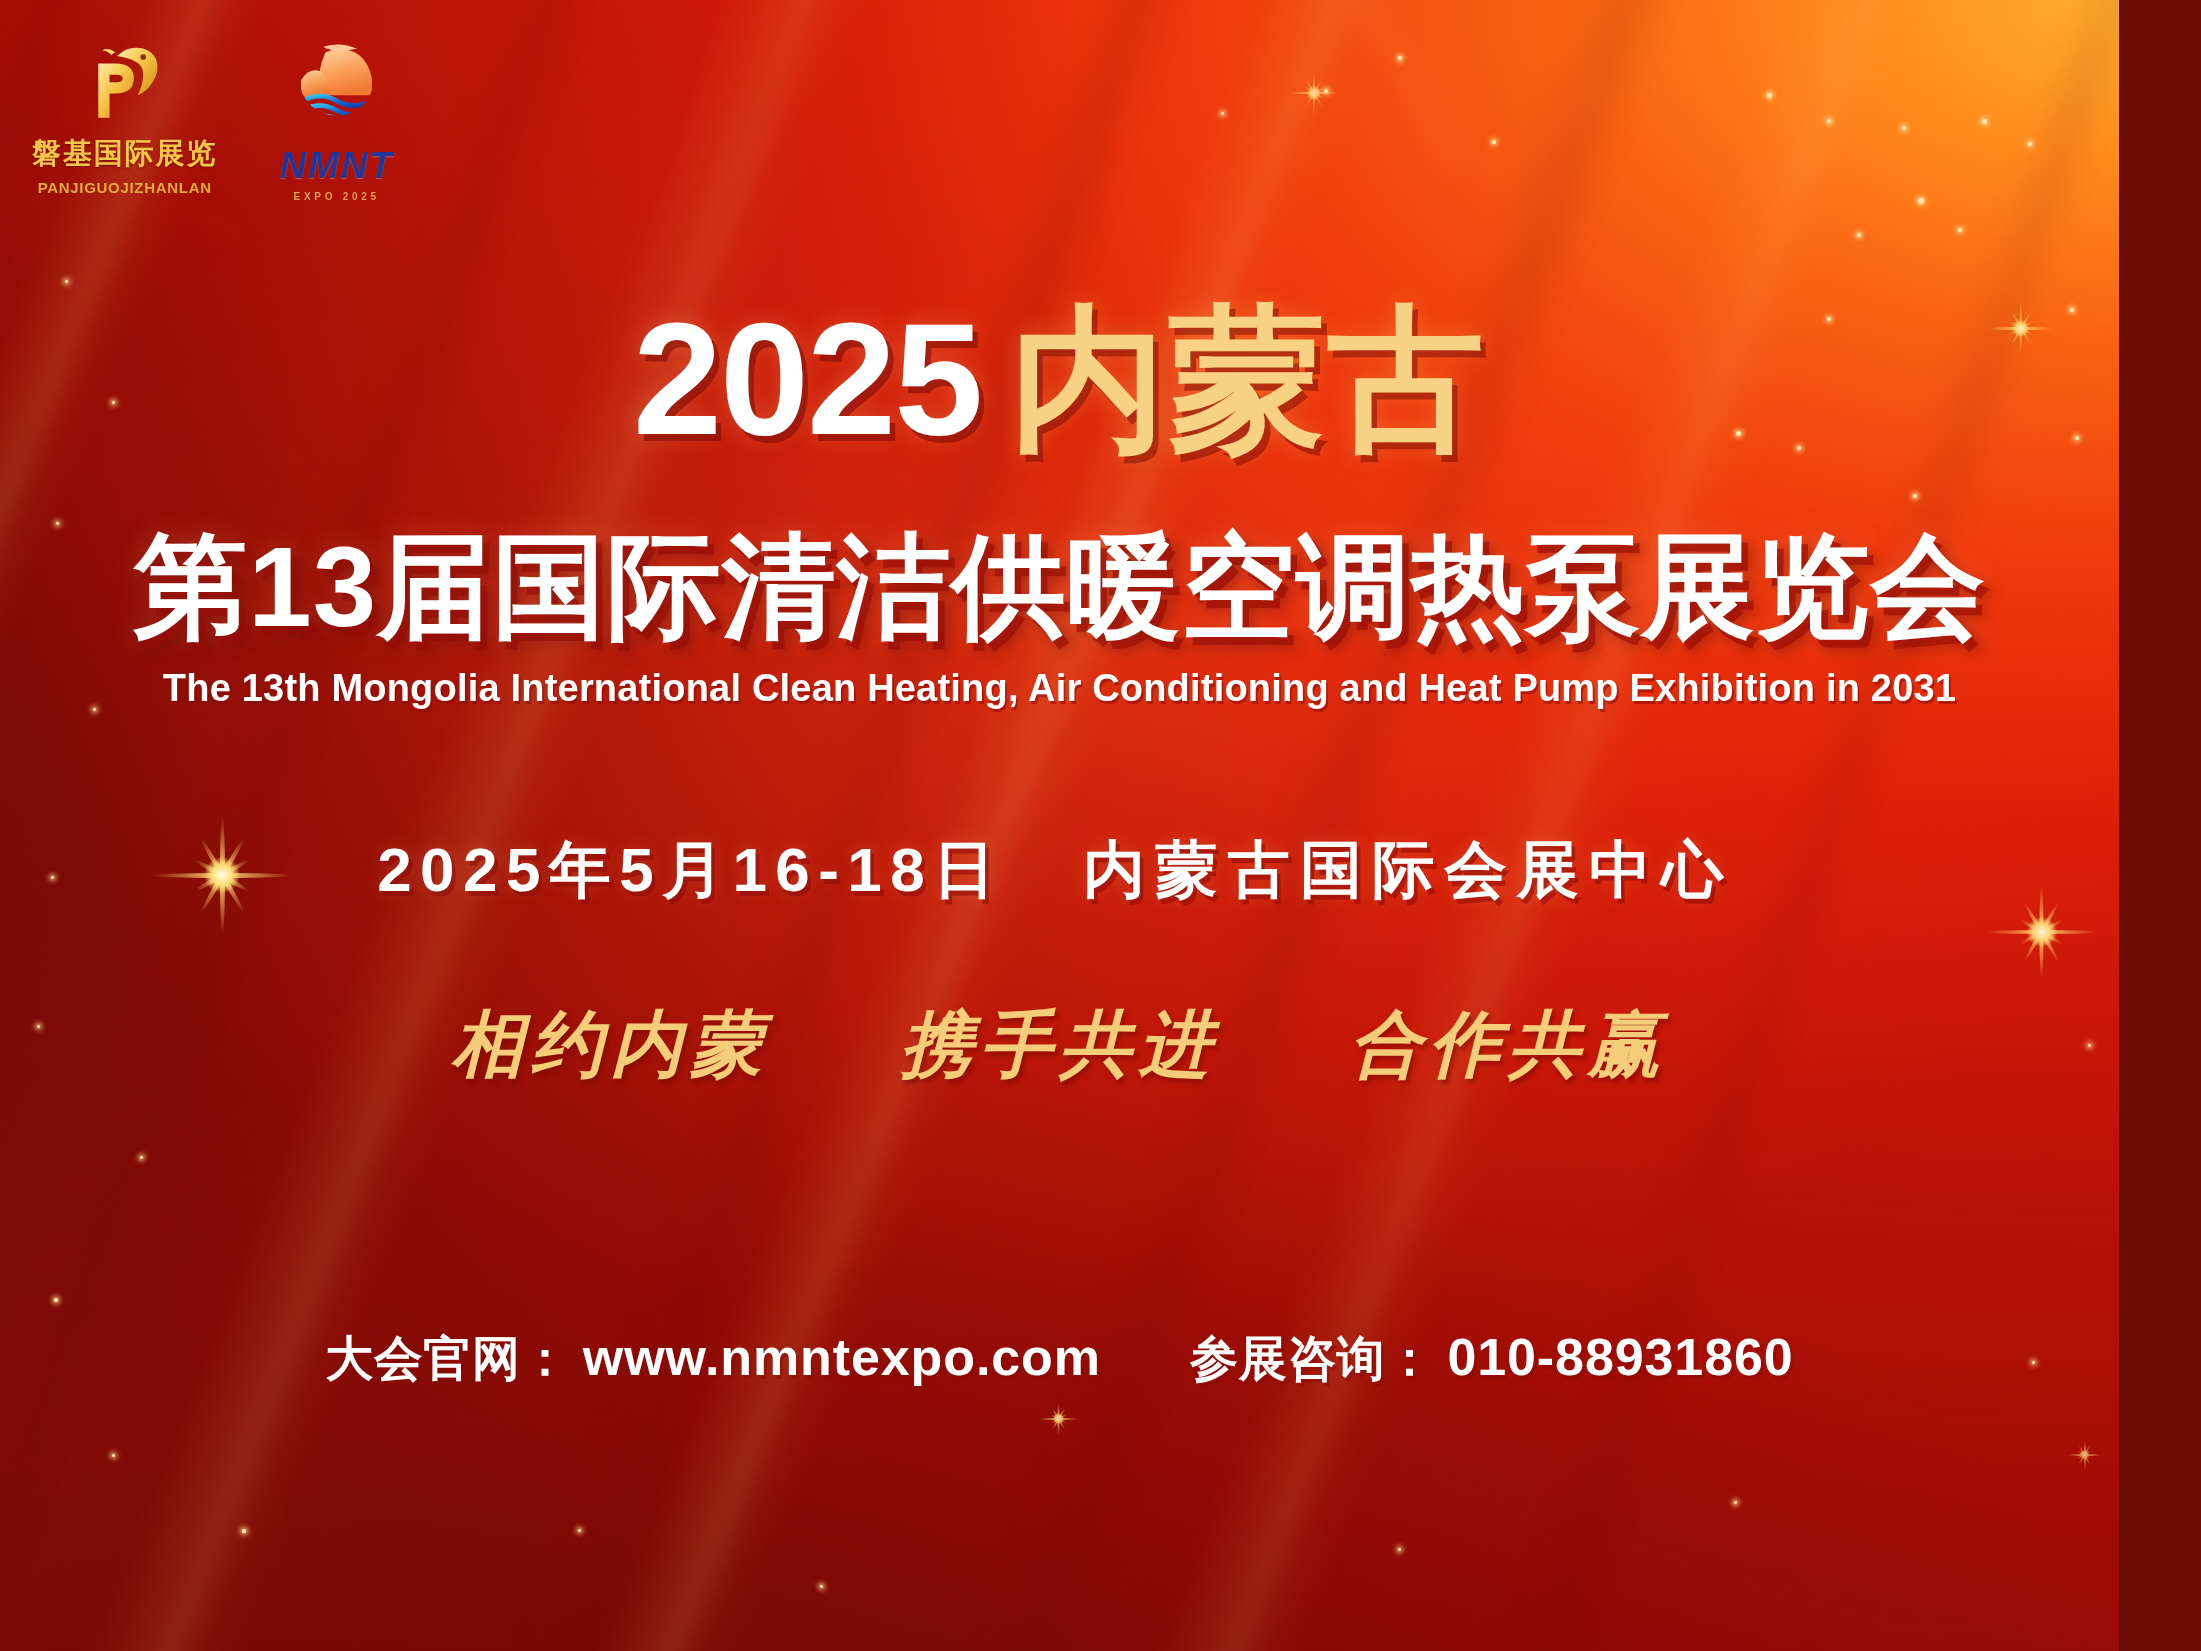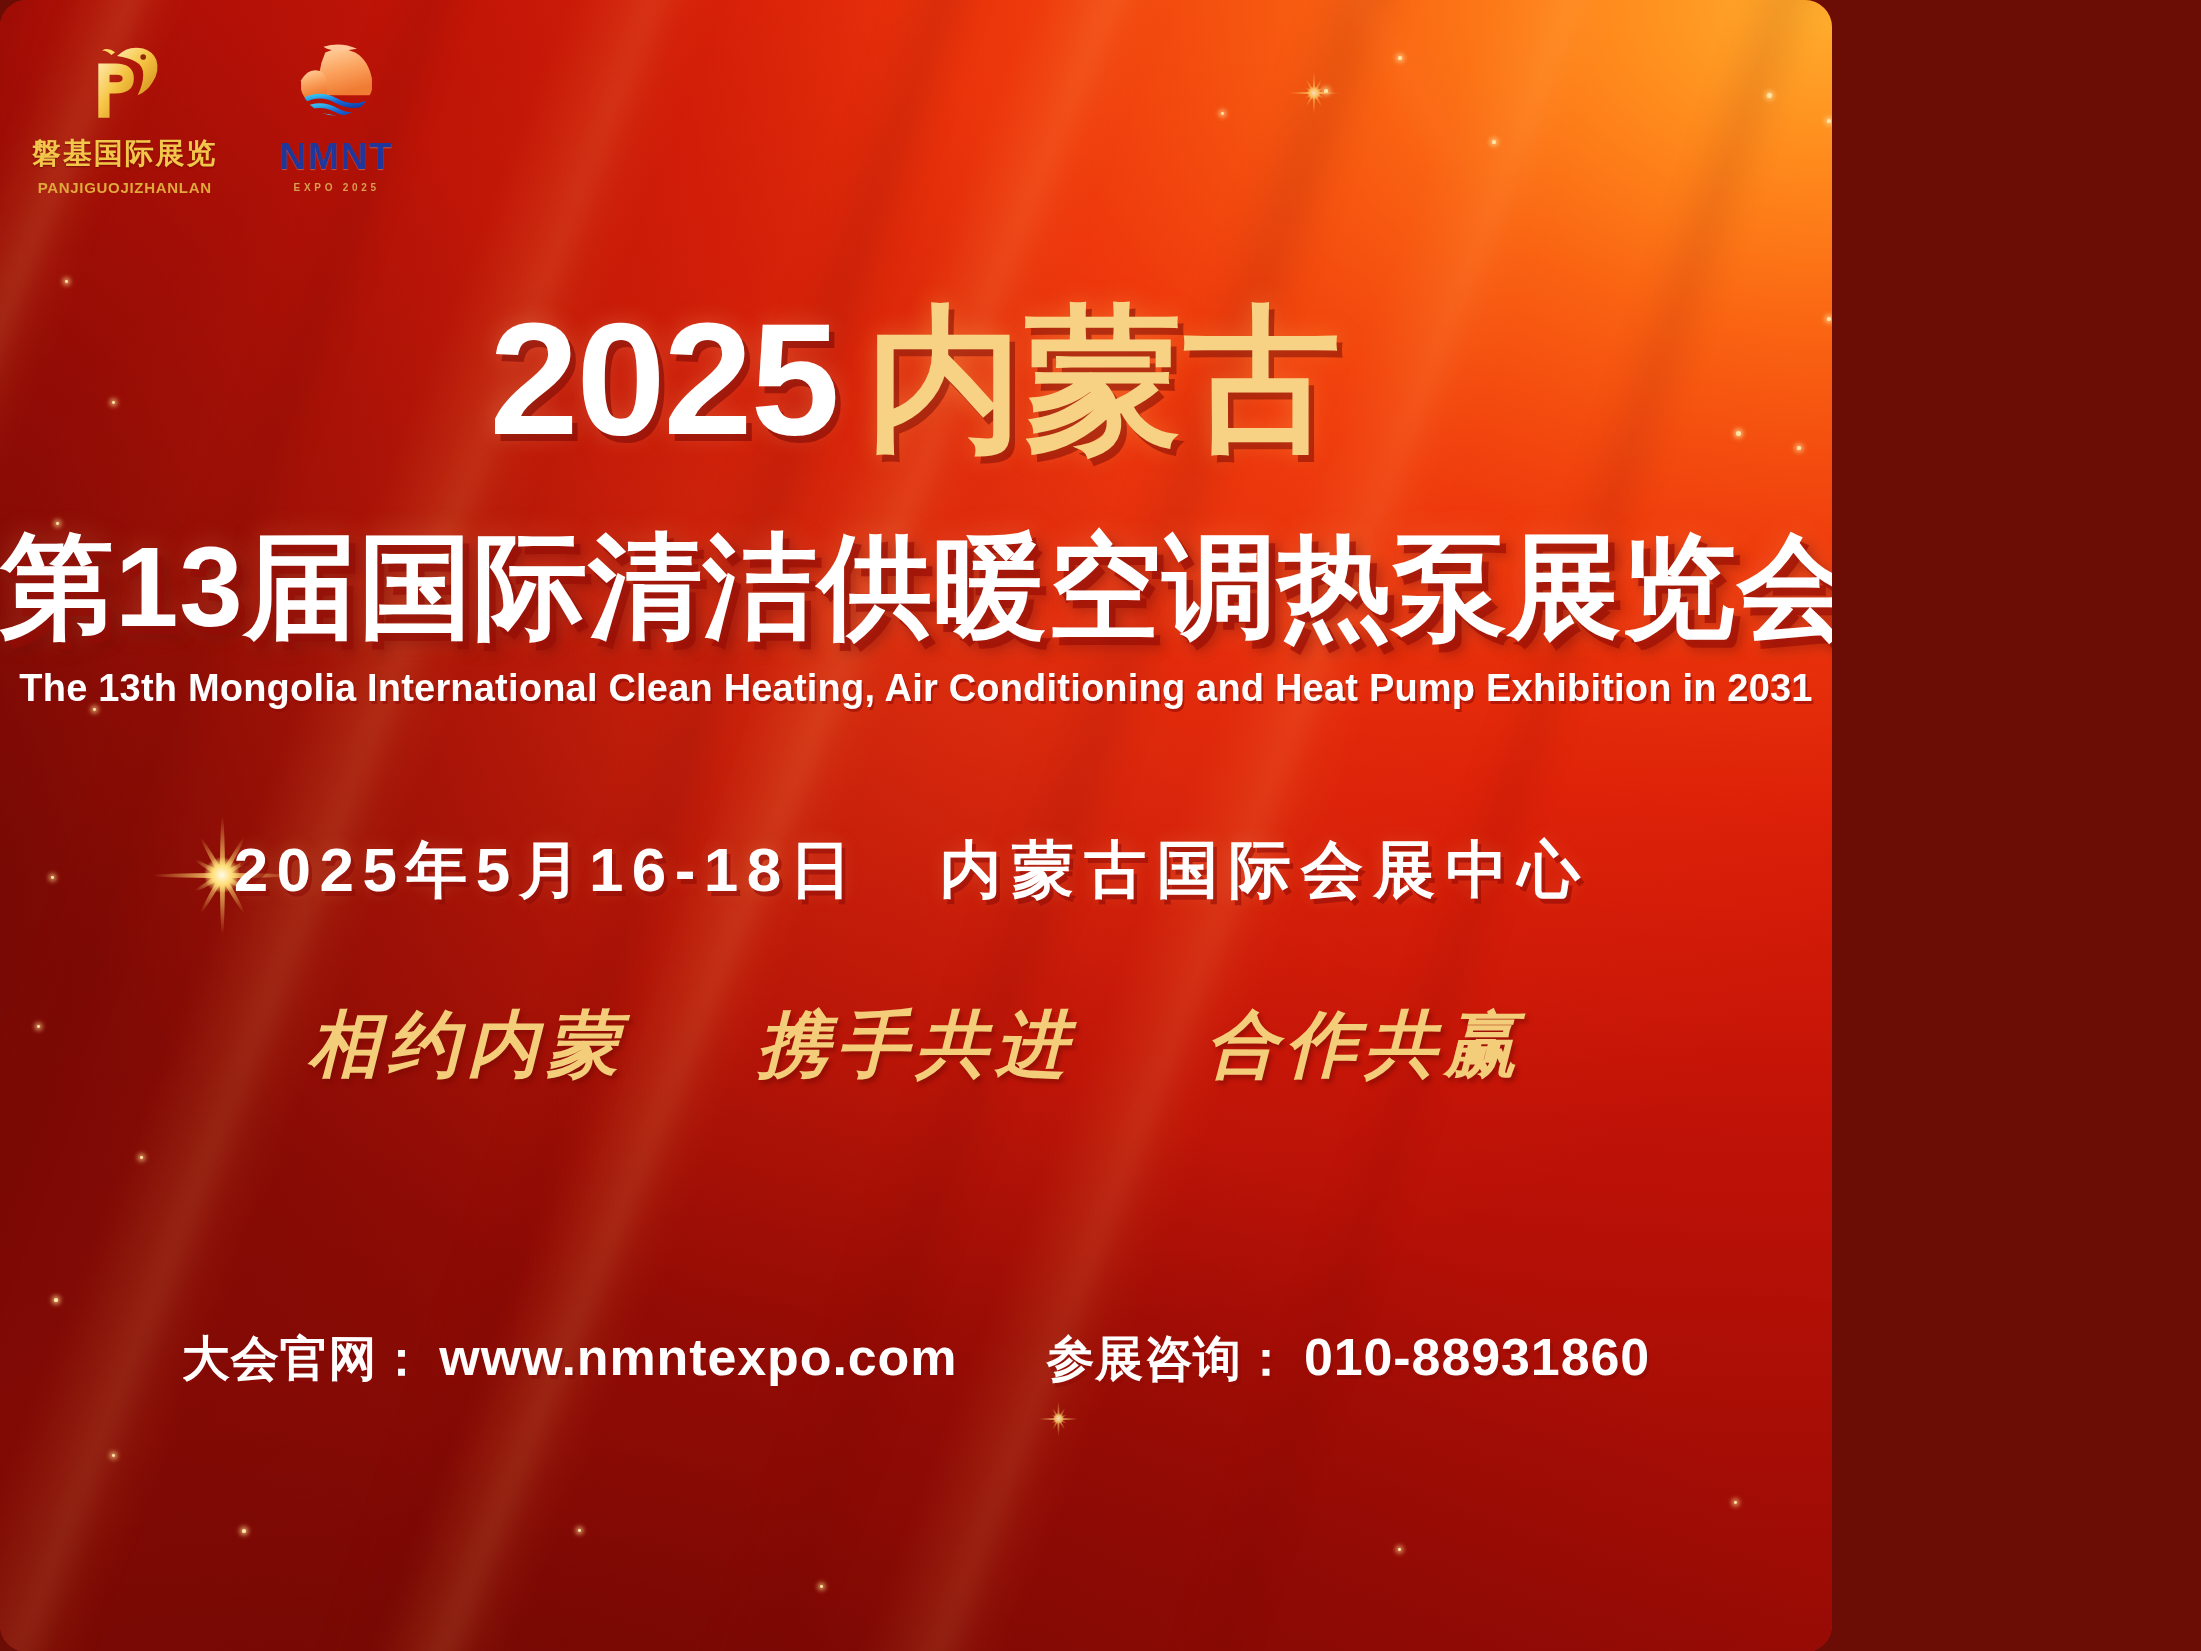--- a/index.html
+++ b/index.html
@@ -1,25 +1,24 @@
 <!DOCTYPE html>
 <html lang="zh" style="font-size:15px"><head>
 <meta charset="utf-8">
 <title>2025 Inner Mongolia Exhibition Poster</title>
 <style>
   html,body{margin:0;padding:0;background:#6b0d05;}
   *{box-sizing:border-box;}
 
   .poster{
     position:relative;
-    width:1832px;height:1652px;
+    width:2119px;height:1652px;
     overflow:hidden;
     font-family:"Liberation Sans","DejaVu Sans",sans-serif;
     background:#c9180c;
-    border-radius:27px;
   }
 
   
   .bg-base{
     position:absolute;inset:0;
     background:
       radial-gradient(140% 110% at 100% 0%,
         #ffb02e 0%, #ff8a1c 9%, #fa6512 18%, #ee3a0c 31%,
         #db1f08 45%, #c01207 62%, #a50d05 80%, #8d0904 100%);
   }
@@ -135,22 +134,23 @@
     color:#f2c64a;font-size:29px;font-weight:bold;letter-spacing:1.9px;
     margin-top:3.7px;white-space:nowrap;
     text-shadow:0 0.9px 1.9px rgba(90,5,3,.6);
   }
   .logo-py{
     color:#e0a93c;font-size:15px;font-weight:bold;letter-spacing:0.7px;
     margin-top:5.6px;white-space:nowrap;
   }
   .logo-nmnt{
     color:#21369a;font-size:37px;font-weight:bold;letter-spacing:1.9px;
-    line-height:1;margin-top:8px;white-space:nowrap;
+    line-height:1;margin-top:17px;white-space:nowrap;
     text-shadow:0 0.9px 0.9px rgba(255,220,170,.35);
+    font-style:italic;
   }
   .logo-expo{
     color:#d8a050;font-size:10px;font-weight:bold;letter-spacing:3.7px;
     margin-top:6.5px;white-space:nowrap;
   }
 
   
   .content{position:absolute;inset:0;z-index:25;}
 
   .headline{

